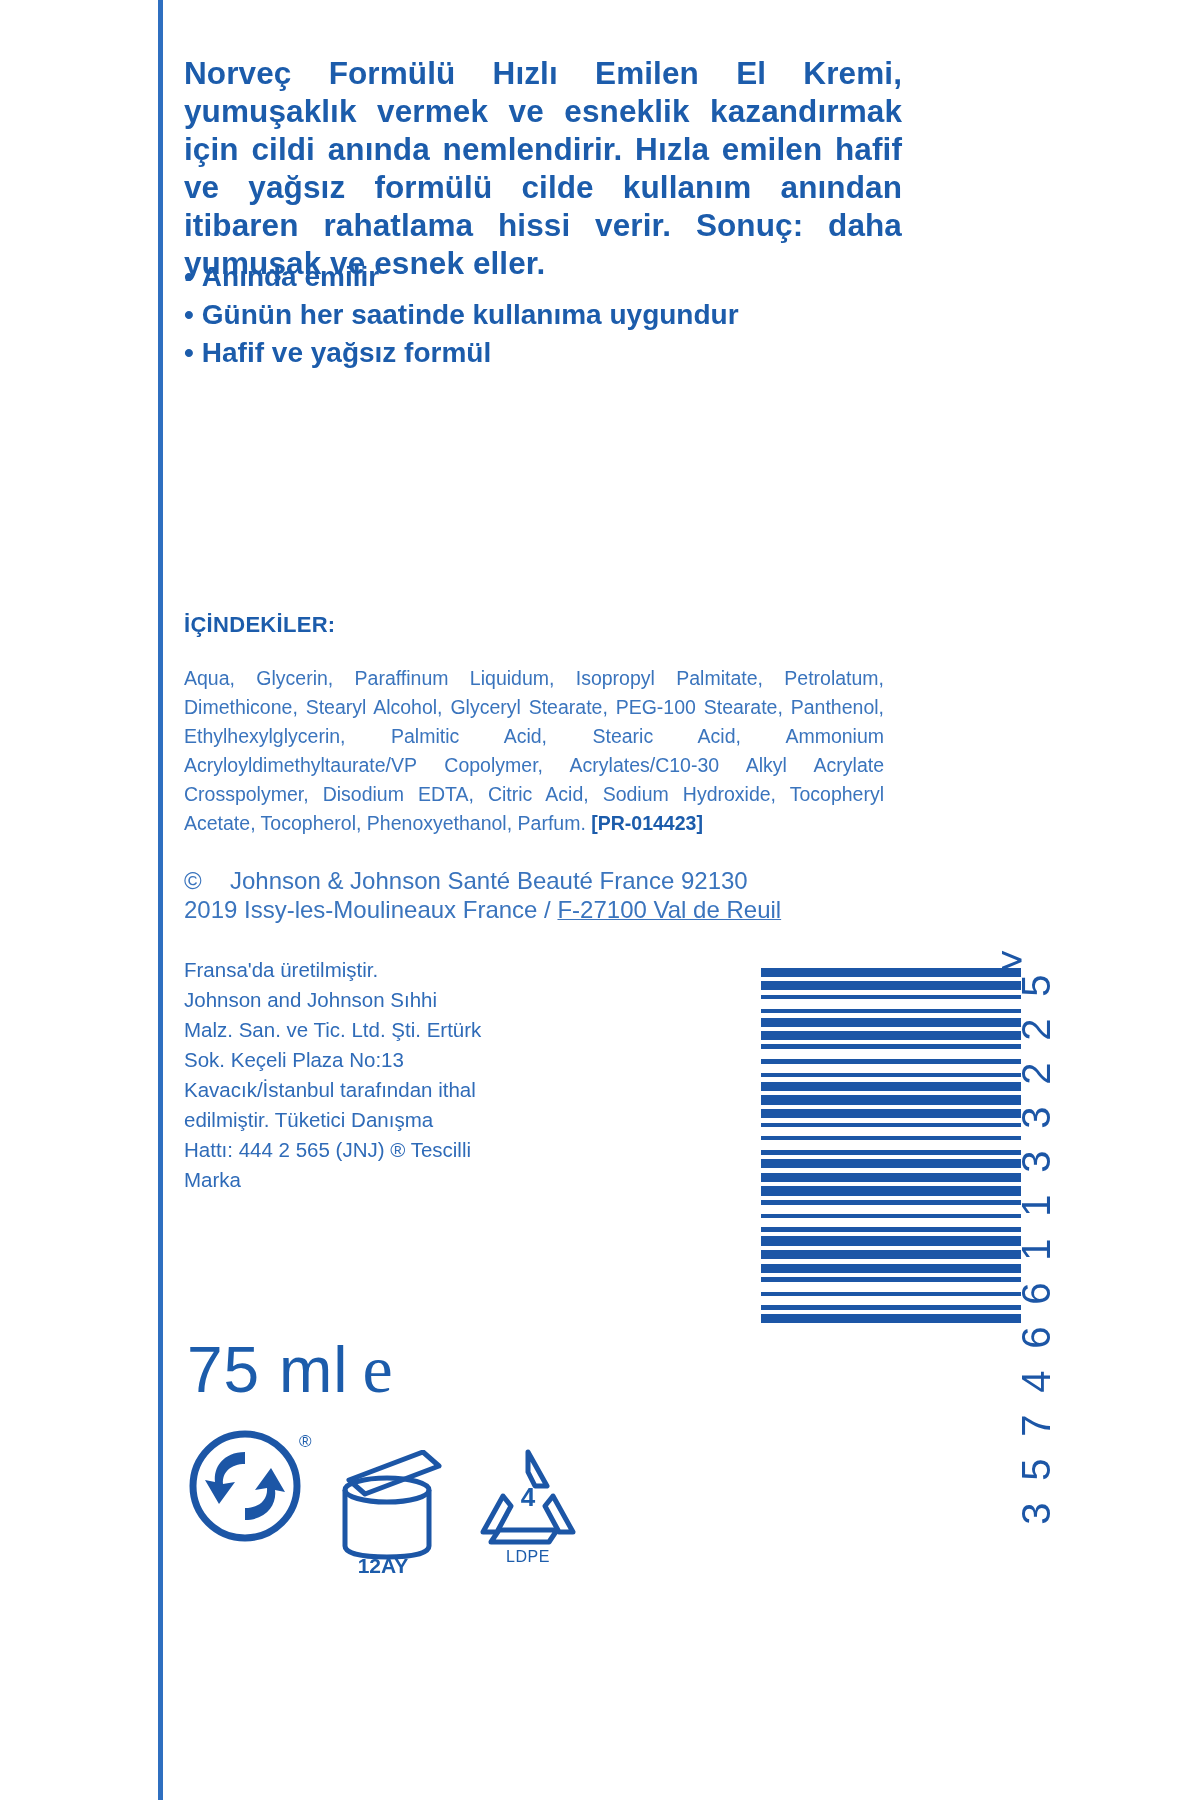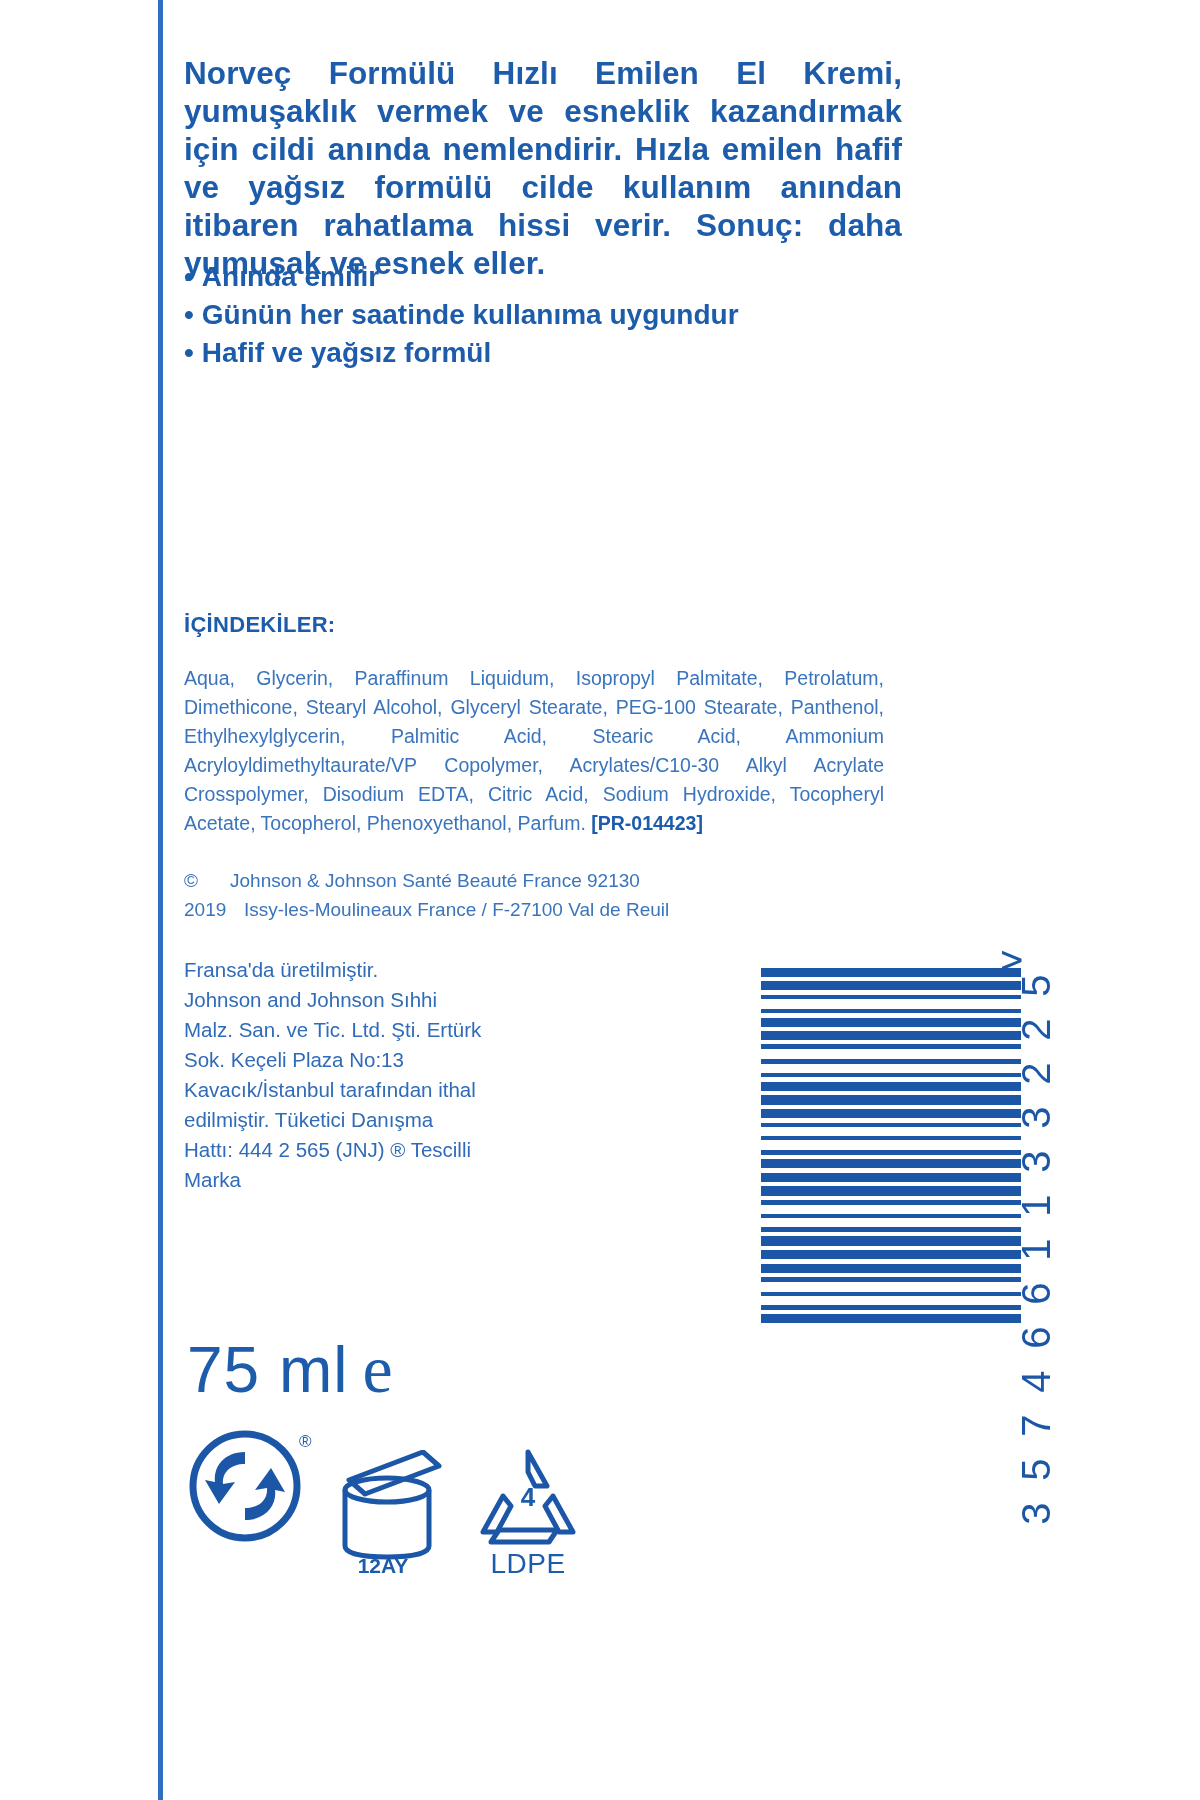--- a/index.html
+++ b/index.html
@@ -83,33 +83,33 @@
     color: #3a74bd;
     text-align: justify;
   }
   .ing-body .code { color: #1c5cab; font-weight: 600; }
 
   .copyright {
     position: absolute;
     left: 21px;
     top: 866px;
     width: 720px;
-    font-size: 19px;
+    font-size: 24px;
     line-height: 29px;
     color: #3a74bd;
   }
   .copyright .sym {
     display: inline-block;
     width: 46px;
   }
   .copyright .yr {
     display: inline-block;
     width: 60px;
   }
-  .copyright .uline { text-decoration-thickness: 1px; }
+  .copyright .uline { text-decoration: underline; text-decoration-thickness: 1px; }
 
   
   .importer {
     position: absolute;
     left: 21px;
     top: 955px;
     width: 420px;
     font-size: 20.5px;
     line-height: 30px;
     color: #2f6bb8;
@@ -199,21 +199,21 @@
     font-size: 26px;
     font-weight: 600;
     color: #1c5cab;
   }
   .ldpe-label {
     position: absolute;
     left: 288px;
     top: 118px;
     width: 118px;
     text-align: center;
-    font-size: 28px;
+    font-size: 16px;
     letter-spacing: .5px;
     color: #1c5cab;
   }
 
   
   .barcode {
     position: absolute;
     left: 598px;
     top: 968px;
     width: 260px;

